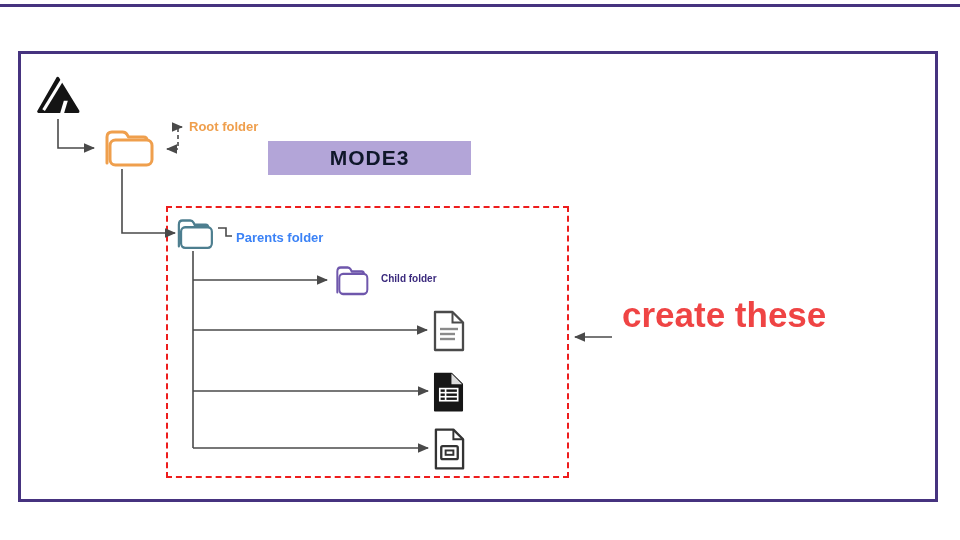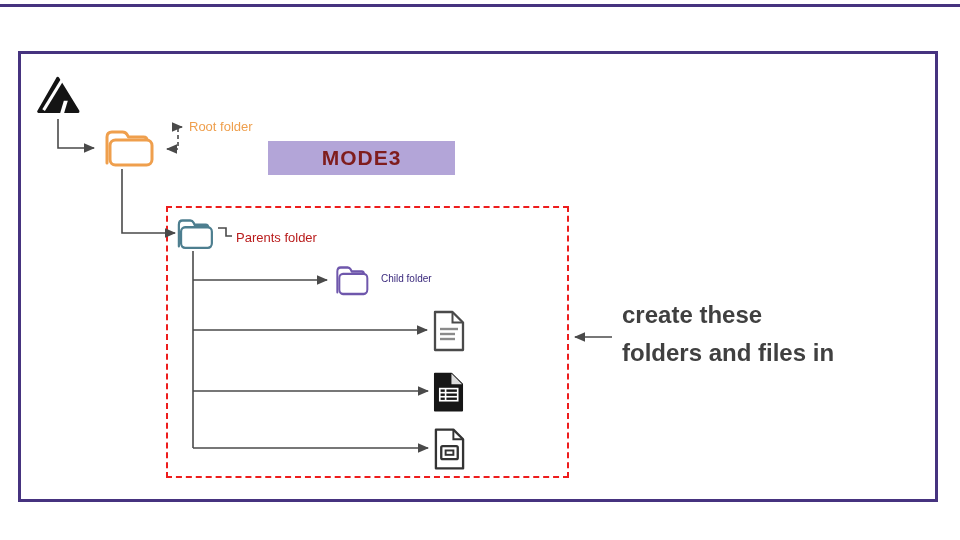--- a/index.html
+++ b/index.html
@@ -6,36 +6,36 @@
   .canvas{
     position:relative;width:960px;height:540px;background:#ffffff;
     font-family:"Liberation Sans", sans-serif;overflow:hidden;
   }
   .top-rule{position:absolute;left:0;top:4px;width:960px;height:3px;background:#46337f;}
   .frame{
     position:absolute;left:18px;top:51px;width:920px;height:451px;
     border:3px solid #46337f;box-sizing:border-box;background:#fff;
   }
   .abs{position:absolute;}
-  .label{font-weight:normal;white-space:nowrap;}
+  .label{font-weight:bold;white-space:nowrap;}
   .root-label{left:189px;top:119px;font-size:13px;color:#ef9f4d;}
-  .parents-label{left:236px;top:230px;font-size:13px;color:#b91c1c;}
+  .parents-label{left:236px;top:230px;font-size:13px;color:#3b82f6;}
   .child-label{left:381px;top:273px;font-size:10px;color:#3b2a7d;}
   .mode-badge{
-    left:268px;top:141px;width:187px;height:34px;background:#b3a5d8;
+    left:268px;top:141px;width:203px;height:34px;background:#b3a5d8;
     display:flex;align-items:center;justify-content:center;
-    color:#7f1d1d;font-size:21px;font-weight:bold;letter-spacing:1px;
+    color:#0f172a;font-size:21px;font-weight:bold;letter-spacing:1px;
   }
   .selection-box{
     left:166px;top:206px;width:403px;height:272px;
     border:2px dashed #ee1c1c;box-sizing:border-box;
   }
   .annotation{
     left:622px;top:296px;width:310px;
-    color:#404040;font-size:24px;font-weight:bold;line-height:38px;
+    color:#ef4444;font-size:35px;font-weight:bold;line-height:38px;
   }
   svg{display:block;}
   .connector-layer{position:absolute;left:0;top:0;width:960px;height:540px;pointer-events:none;}
 </style>
 </head>
 <body>
 
 <div class="canvas">
 
   <svg width="0" height="0" style="position:absolute" aria-hidden="true">
@@ -97,21 +97,20 @@
 
   <svg class="abs" style="left:433px;top:427px" width="33" height="44" viewBox="0 0 34 44">
     <path d="M3 2 H21 L31 12 V42 H3 Z" fill="#ffffff" stroke="#333333" stroke-width="2.4" stroke-linejoin="round"></path>
     <path d="M21 2 V12 H31" fill="none" stroke="#333333" stroke-width="2"></path>
     <rect x="8.5" y="19" width="17" height="13.5" rx="1.5" fill="none" stroke="#333333" stroke-width="2.4"></rect>
     <rect x="13" y="23.5" width="8" height="4.5" fill="none" stroke="#333333" stroke-width="2"></rect>
   </svg>
 
   <div class="abs annotation">
     <div>create these</div>
-    <div>folders and files in</div>
   </div>
 
   <svg class="connector-layer">
     <g fill="none" stroke="#4a4a4a" stroke-width="1.6">
       <path d="M58 119 V148 H94" marker-end="url(#arrow)"></path>
       <path d="M167 149 H178 V127 H182" stroke-dasharray="4 3" marker-start="url(#arrow)" marker-end="url(#arrow)"></path>
       <path d="M122 169 V233 H175" marker-end="url(#arrow)"></path>
       <path d="M218 228 H226 V236 H232"></path>
       <path d="M193 251 V448"></path>
       <path d="M193 280 H327" marker-end="url(#arrow)"></path>

